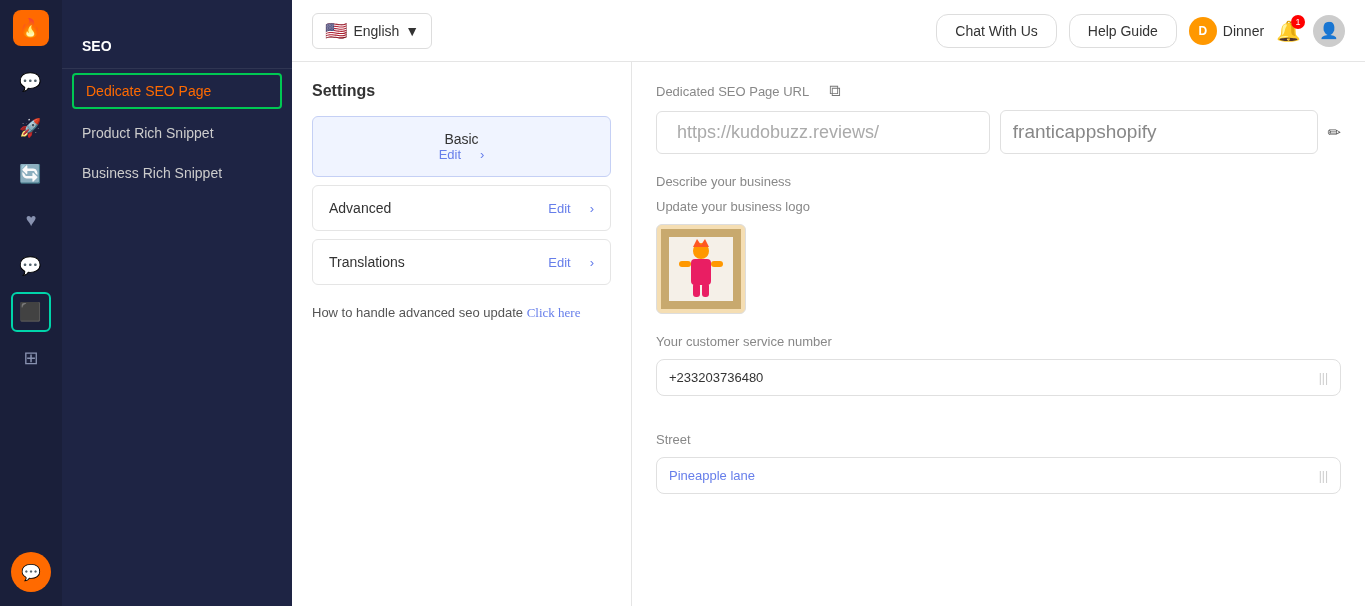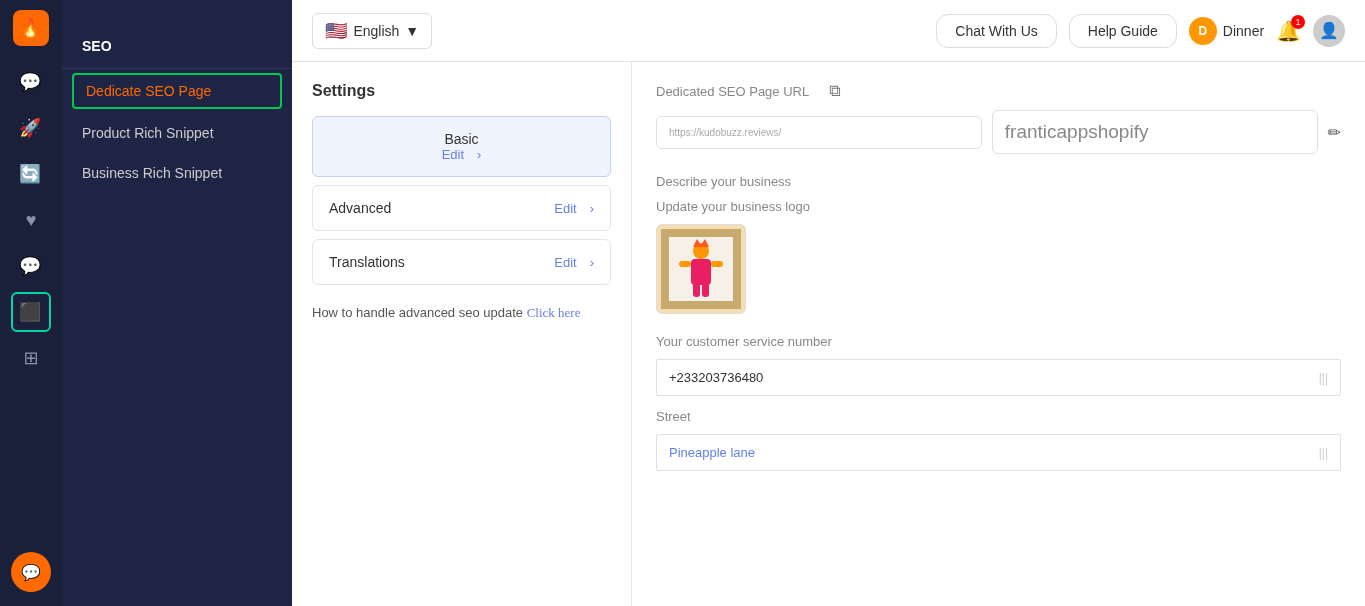--- a/index.html
+++ b/index.html
@@ -192,21 +192,21 @@
       background: #f0f4ff;
       border-color: #c5d0f5;
       flex-direction: column;
     }
     .settings-item-label {
       font-size: 14px;
       color: #333;
       font-weight: 500;
     }
     .settings-item-edit {
-      display: flex; align-items: flex-start; gap: 13px;
+      display: flex; align-items: flex-start; gap: 19px;
       color: #667eea;
       font-size: 13px;
     }
     .seo-update-hint {
       margin-top: 20px;
       font-size: 13px;
       color: #555;
     }
     .seo-update-hint a {
       color: #667eea;
@@ -230,22 +230,22 @@
     .url-row {
       display: flex;
       gap: 10px;
       align-items: center;
       margin-bottom: 20px;
     }
     .url-input {
       flex: 1;
       border: 1px solid #e0e0e0;
       border-radius: 6px;
-      padding: 10px 12px;
-      font-size: 10px;
+      padding: 10px 20px;
+      font-size: 18px;
       color: #aaa;
       background: white;
     }
     .url-suffix-input {
       flex: 1;
       border: 1px solid #e0e0e0;
       border-radius: 6px;
       padding: 10px 12px;
       font-size: 19px;
       color: #888;
@@ -283,24 +283,24 @@
       background: #f5deb3;
       display: flex; align-items: center; justify-content: center;
     }
     .logo-inner {
       width: 100%; height: 100%;
       display: flex; align-items: center; justify-content: center;
     }
     .phone-input-row, .street-input-row {
       width: 100%;
       border: 1px solid #e0e0e0;
-      border-radius: 2px;
+      border-radius: 8px;
       padding: 10px 12px;
       font-size: 13px;
-      margin-bottom: 13px;
+      margin-bottom: 36px;
       background: white;
       display: flex;
       align-items: center;
       justify-content: space-between;
     }
     .url-section-header {
       display: flex; align-items: center; gap: 16px;
       margin-bottom: 10px;
     }
   </style>

